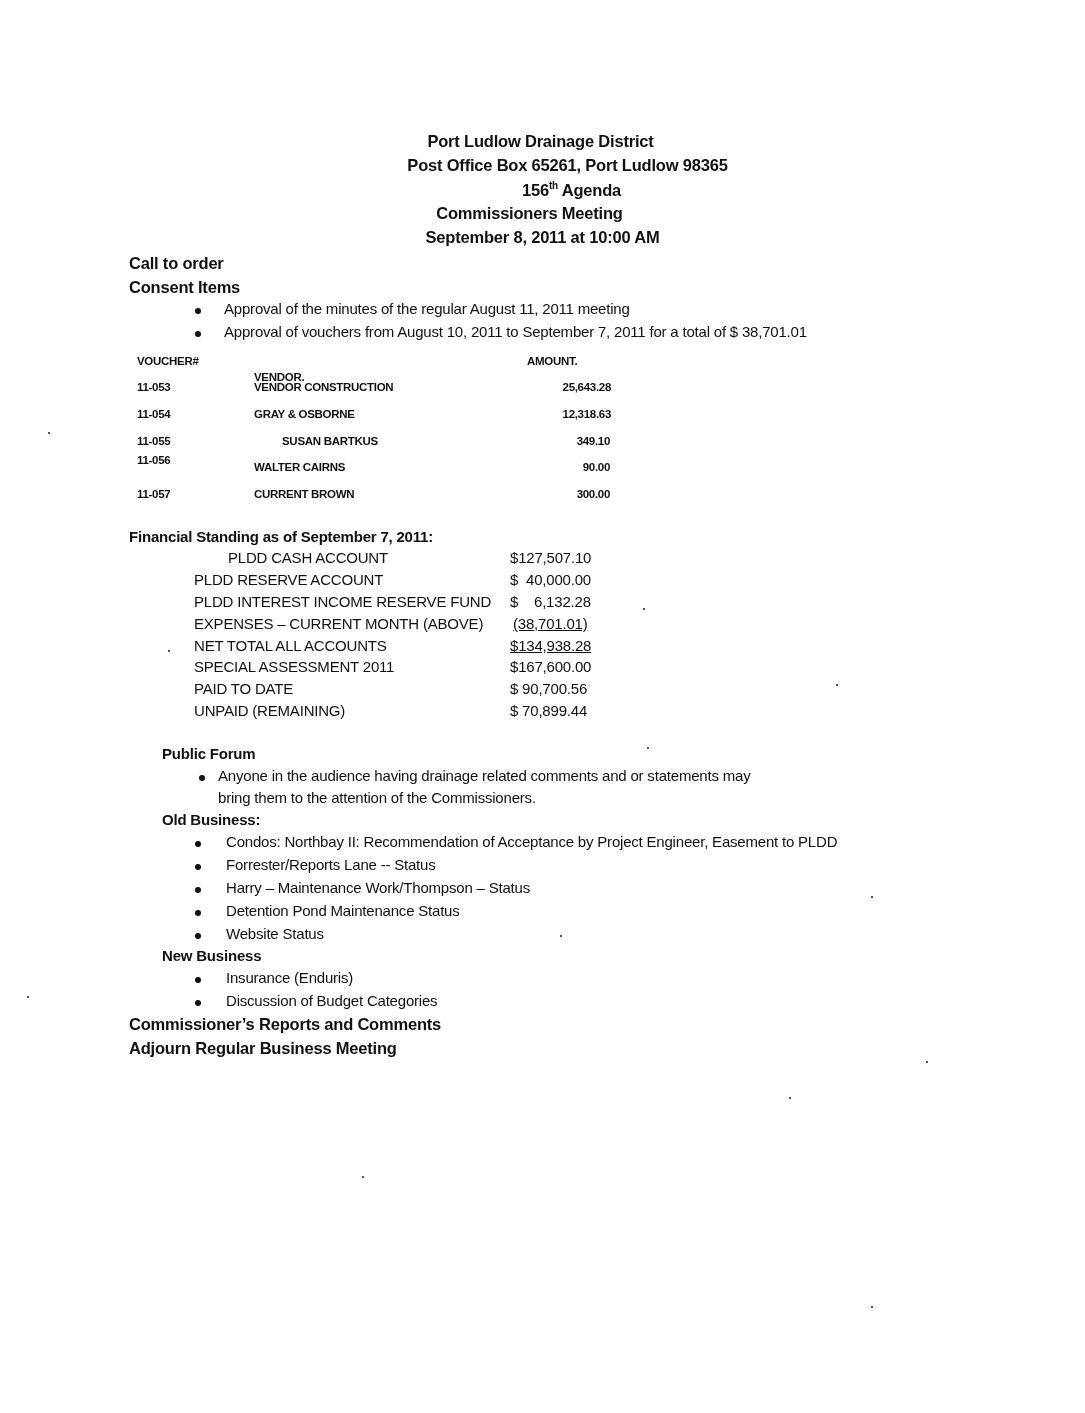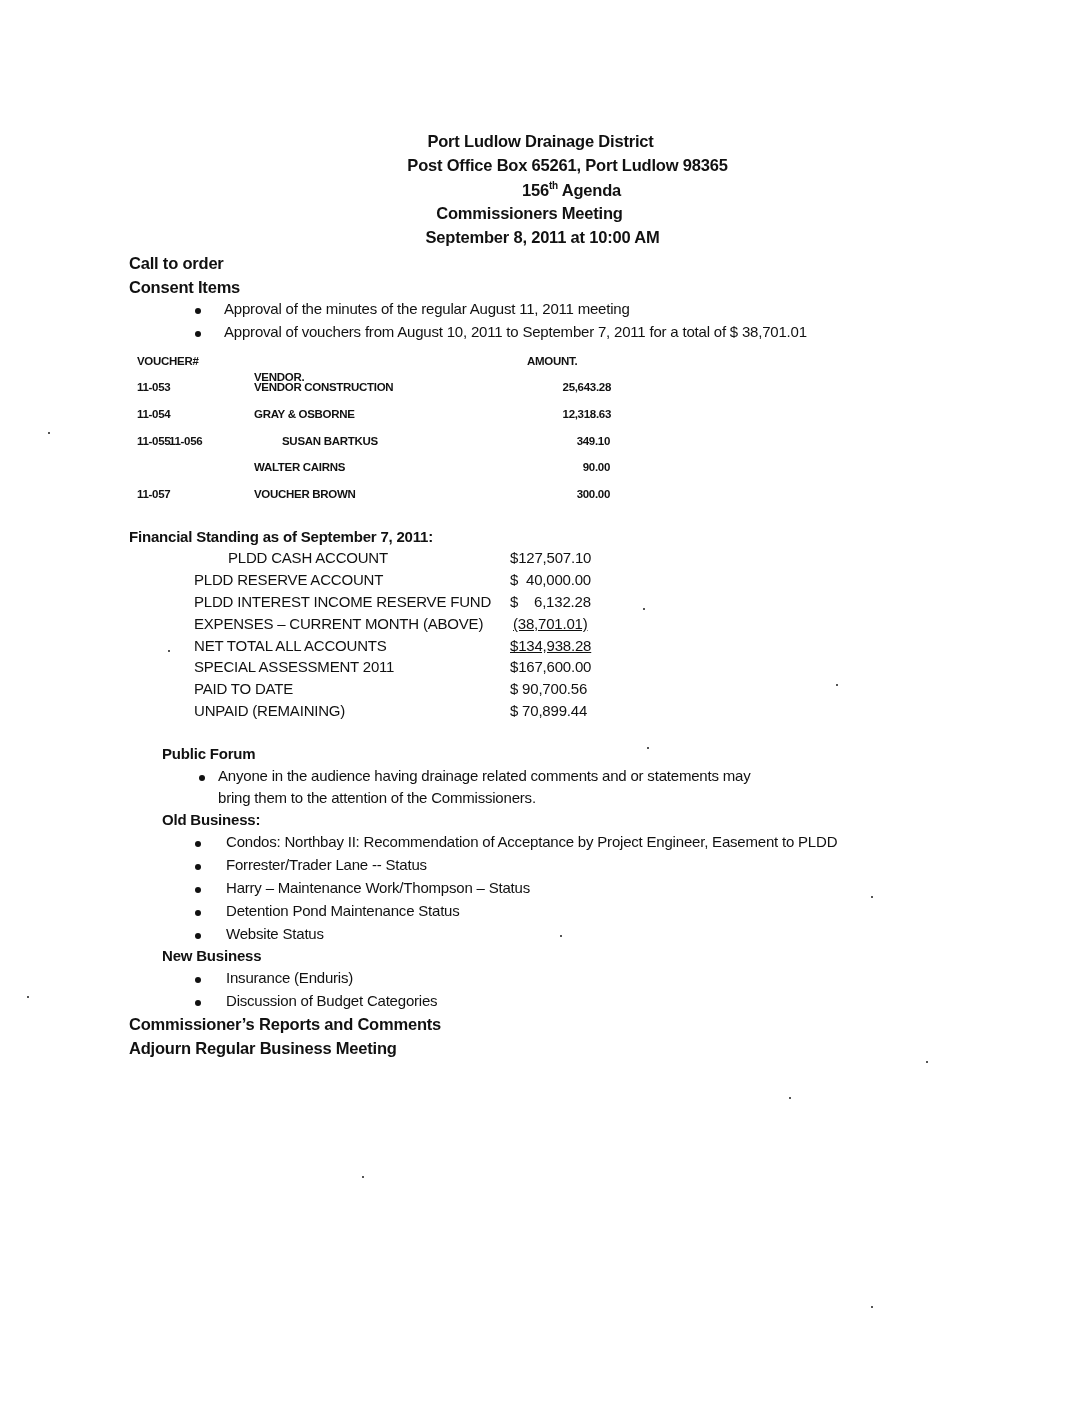--- a/index.html
+++ b/index.html
@@ -54,27 +54,27 @@
     <div class="abs tbl-txt" style="left:137px; top:408px;">11-054</div>
     <div class="abs tbl-txt" style="left:254px; top:408px;">GRAY &amp; OSBORNE</div>
     <div class="abs tbl-txt amt" style="left:500px; width:111px; top:408px;">12,318.63</div>
   </div>
   <div>
     <div class="abs tbl-txt" style="left:137px; top:435px;">11-055</div>
     <div class="abs tbl-txt" style="left:254px; top:435px;margin-left:28px;">SUSAN BARTKUS</div>
     <div class="abs tbl-txt amt" style="left:500px; width:110px; top:435px;">349.10</div>
   </div>
   <div>
-    <div class="abs tbl-txt" style="left:137px; top:435px;margin-left:32px;">11-056</div>
+    <div class="abs tbl-txt" style="left:137px; top:454px;">11-056</div>
     <div class="abs tbl-txt" style="left:254px; top:461px;">WALTER CAIRNS</div>
     <div class="abs tbl-txt amt" style="left:500px; width:110px; top:461px;">90.00</div>
   </div>
   <div>
     <div class="abs tbl-txt" style="left:137px; top:488px;">11-057</div>
-    <div class="abs tbl-txt" style="left:254px; top:488px;">VOUCHER BROWN</div>
+    <div class="abs tbl-txt" style="left:254px; top:488px;">CURRENT BROWN</div>
     <div class="abs tbl-txt amt" style="left:500px; width:110px; top:488px;">300.00</div>
   </div>
 </div>
 
 <div class="abs sub-bold" style="left:129px; top:528px;">Financial Standing as of September 7, 2011:</div>
 <div>
   <div class="abs fin-txt" style="left:194px; top:549px;margin-left:34px;">PLDD CASH ACCOUNT</div>
   <div class="abs fin-txt" style="left:510px; top:549px; white-space:pre;">$127,507.10</div>
 
   <div class="abs fin-txt" style="left:194px; top:571px;">PLDD RESERVE ACCOUNT</div>
@@ -101,21 +101,21 @@
 
 <div class="abs sub-bold" style="left:162px; top:745px;">Public Forum</div>
 <div class="bullet" style="left:199px; top:775px;"></div>
 <div class="abs body-txt" style="left:218px; top:767px;">Anyone in the audience having drainage related comments and or statements may</div>
 <div class="abs body-txt" style="left:218px; top:789px;">bring them to the attention of the Commissioners.</div>
 
 <div class="abs sub-bold" style="left:162px; top:811px;">Old Business:</div>
 <div class="bullet" style="left:195px; top:841px;"></div>
 <div class="abs body-txt" style="left:226px; top:833px;">Condos:  Northbay II:  Recommendation of Acceptance by Project Engineer, Easement to PLDD</div>
 <div class="bullet" style="left:195px; top:864px;"></div>
-<div class="abs body-txt" style="left:226px; top:856px;">Forrester/Trader Lane -- Status</div>
+<div class="abs body-txt" style="left:226px; top:856px;">Forrester/Reports Lane -- Status</div>
 <div class="bullet" style="left:195px; top:887px;"></div>
 <div class="abs body-txt" style="left:226px; top:879px;">Harry – Maintenance Work/Thompson – Status</div>
 <div class="bullet" style="left:195px; top:910px;"></div>
 <div class="abs body-txt" style="left:226px; top:902px;">Detention Pond Maintenance Status</div>
 <div class="bullet" style="left:195px; top:933px;"></div>
 <div class="abs body-txt" style="left:226px; top:925px;">Website Status</div>
 
 <div class="abs sub-bold" style="left:162px; top:947px;">New Business</div>
 <div class="bullet" style="left:195px; top:977px;"></div>
 <div class="abs body-txt" style="left:226px; top:969px;">Insurance (Enduris)</div>

